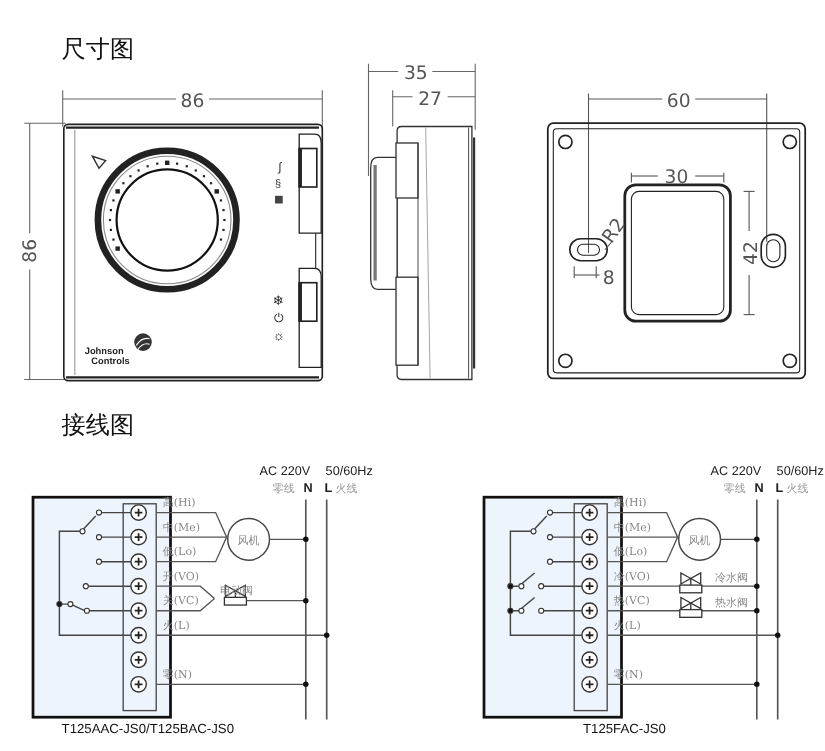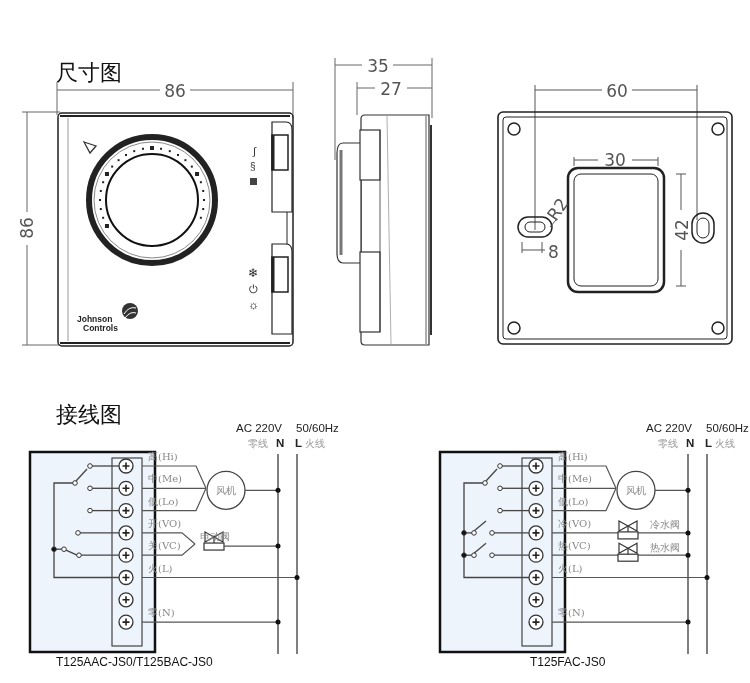--- a/index.html
+++ b/index.html
@@ -9,22 +9,22 @@
   .dim { font-family:"DejaVu Sans", sans-serif; font-size:17px; fill:#555; }
   .lbl { font-family:"DejaVu Serif", serif; font-size:10px; fill:#888; }
   .ac { font-family:"Liberation Sans", sans-serif; font-size:11.5px; fill:#222; }
   .acsub { font-family:"DejaVu Sans", sans-serif; font-size:10px; fill:#999; }
   .acbold { font-family:"Liberation Sans", sans-serif; font-size:11.5px; font-weight:bold; fill:#222; }
   .model { font-family:"Liberation Sans", sans-serif; font-size:12px; fill:#111; }
 </style>
 </head>
 <body>
 
-<div class="heading" style="left:56px;top:30px;margin-top:28px;">尺寸图</div>
-<div class="heading" style="left:56px;top:400px;">接线图</div>
+<div class="heading" style="left:56px;top:30px;">尺寸图</div>
+<div class="heading" style="left:56px;top:372px;">接线图</div>
 
 <svg width="310" height="360" style="position:absolute;left:0;top:0;" viewBox="0 0 310 360">
 
   <g stroke="#666" stroke-width="1" fill="none">
     <line x1="57" y1="82" x2="57" y2="115"></line>
     <line x1="293" y1="82" x2="293" y2="118"></line>
     <line x1="57" y1="90" x2="160" y2="90"></line>
     <line x1="190" y1="90" x2="293" y2="90"></line>
   </g>
   <text class="dim" x="175" y="97" text-anchor="middle">86</text>

